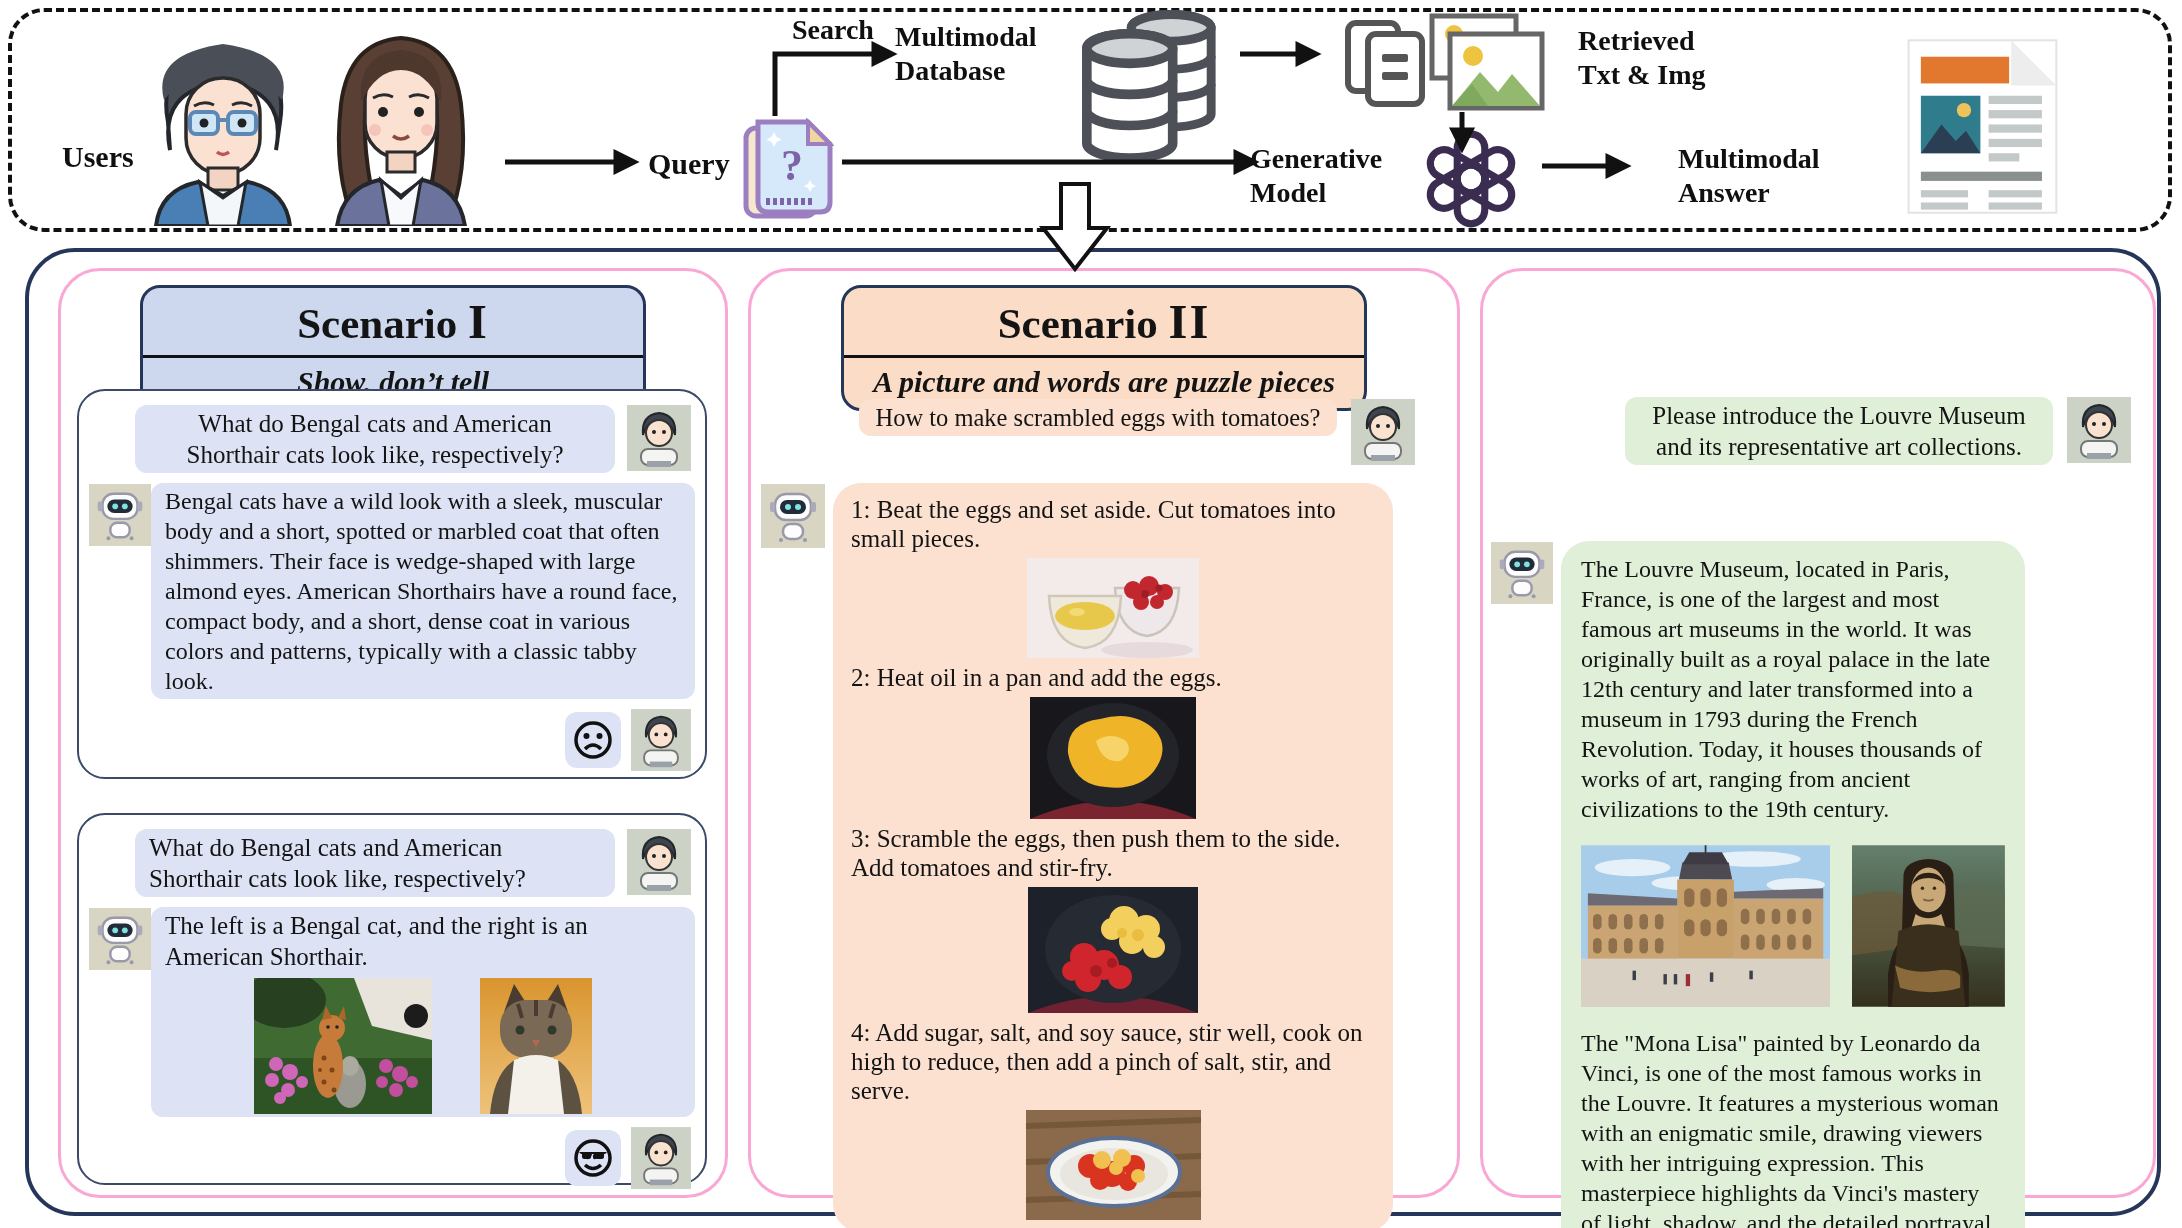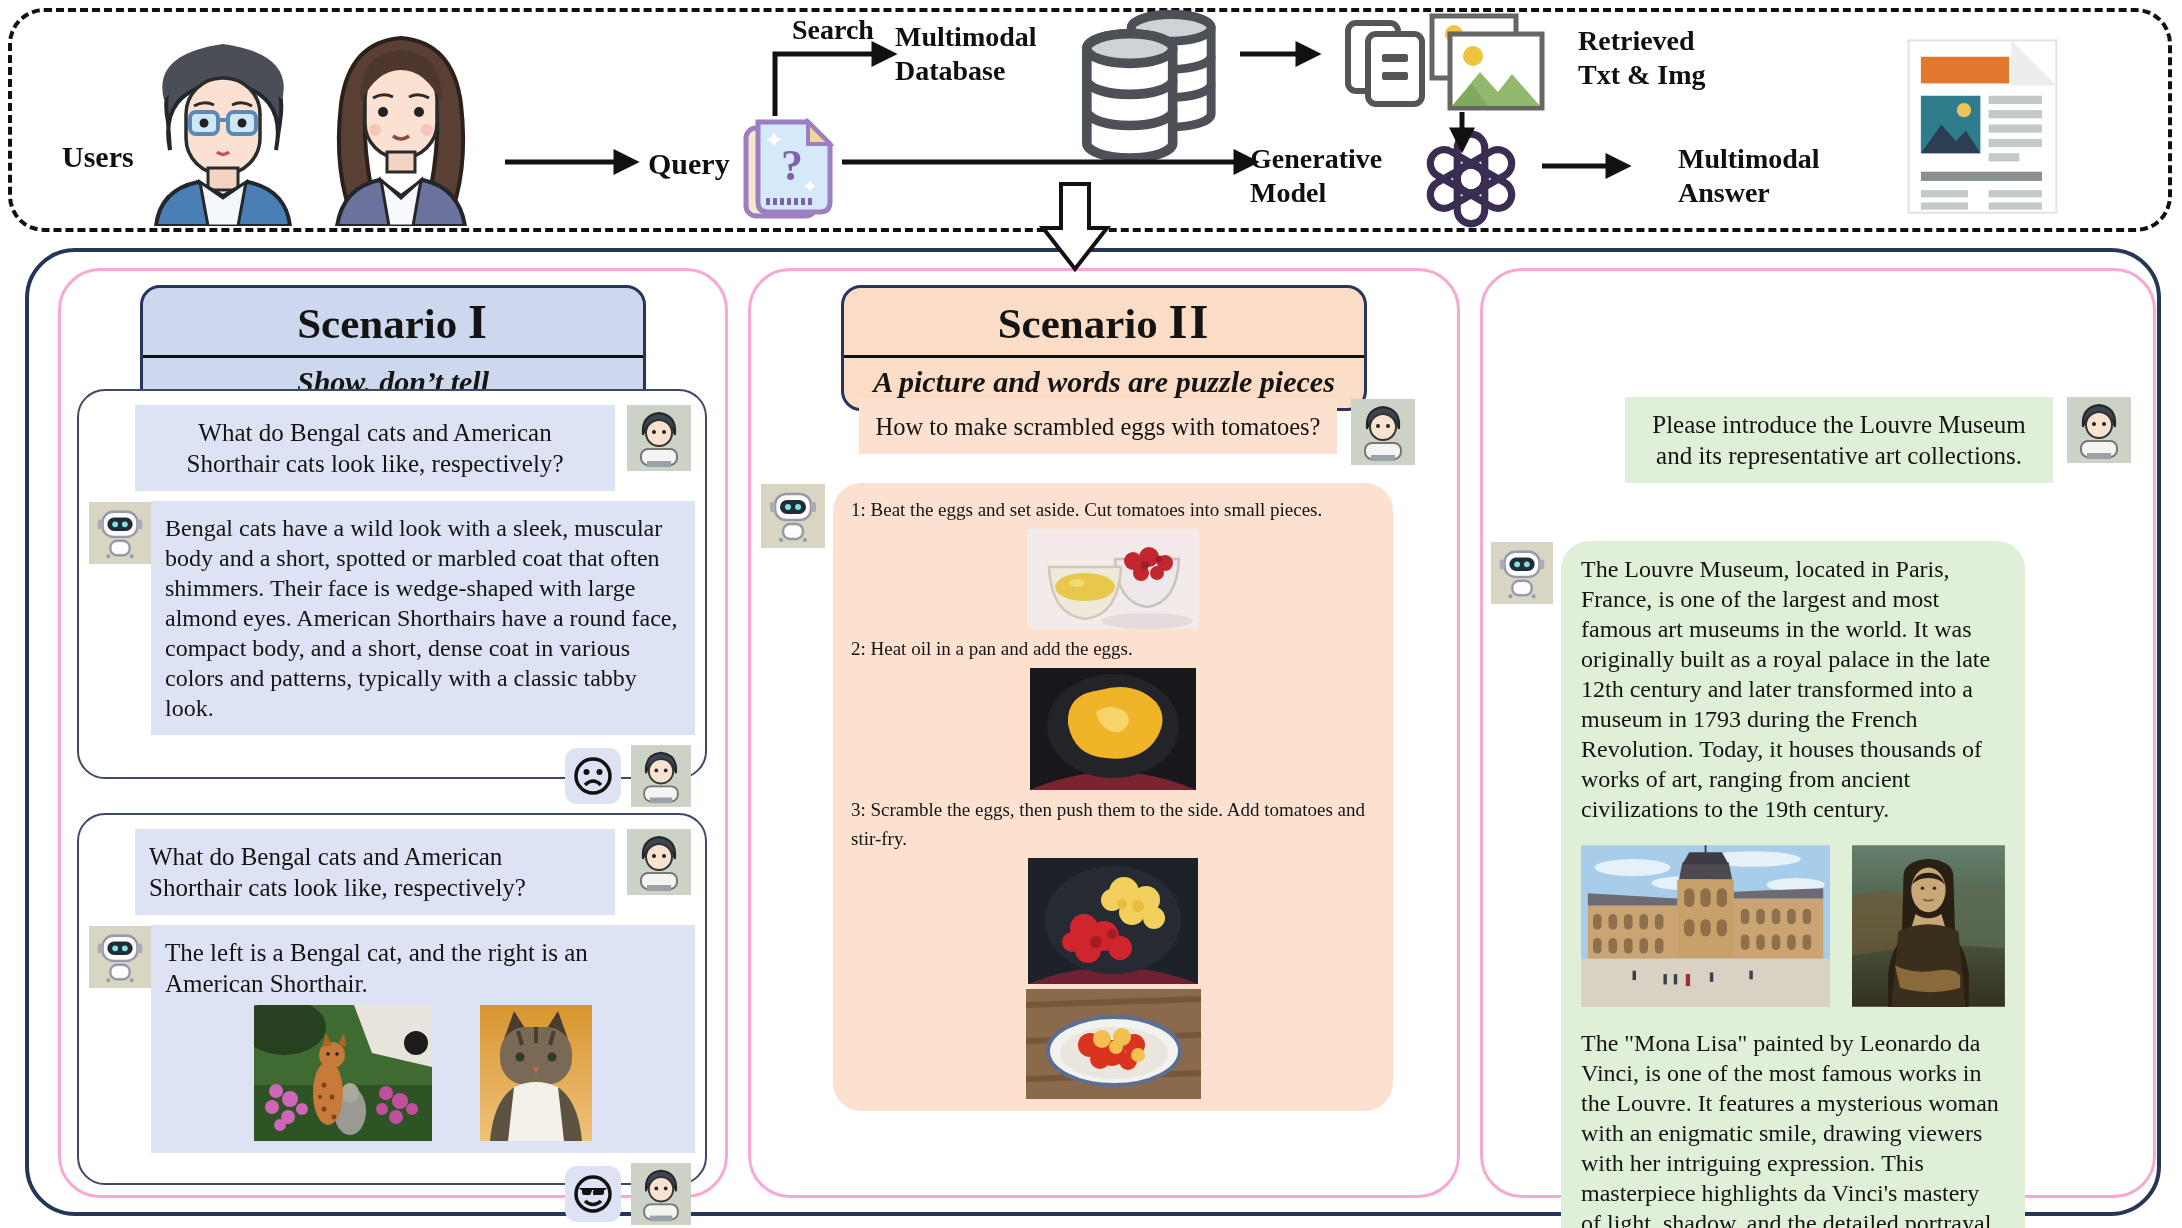--- a/index.html
+++ b/index.html
@@ -19,42 +19,42 @@
   .panel{position:absolute;top:268px;height:924px;border:3px solid #f9a8d4;border-radius:42px;background:#fff;}
   #panel-1{left:58px;width:664px;}
   #panel-2{left:748px;width:706px;}
   #panel-3{left:1480px;width:670px;}
   .hdr{position:absolute;top:14px;left:50%;transform:translateX(-50%);
        border:3px solid #26365a;border-radius:20px;text-align:center;overflow:hidden;}
   .hdr-title{font-size:43px;font-weight:bold;padding:6px 0 5px;border-bottom:3px solid #111;}
   .hdr-title .numeral{font-size:1.13em;letter-spacing:2px;}
   .hdr-sub{font-size:30px;font-weight:bold;font-style:italic;padding:7px 0 9px;}
   
-  .bubble{border-radius:0;padding:12px 14px;font-size:25px;line-height:31px;}
+  .bubble{border-radius:12px;padding:3px 14px;font-size:25px;line-height:31px;}
   .q-bubble{text-align:center;}
   .s1 .bubble{background:#dde3f4;}
   .s2 .bubble{background:#fce1d1;}
   .s3 .bubble{background:#e0efd7;}
   .avatar{flex:0 0 auto;}
   .row{display:flex;align-items:flex-start;}
   
   .card{position:absolute;left:16px;width:630px;border:2.5px solid #3c4a68;border-radius:28px;
         background:#fff;padding:12px 10px;box-sizing:border-box;}
   #card-1{top:118px;height:390px;}
   #card-2{top:542px;height:372px;}
   .card .qrow{justify-content:flex-end;gap:12px;margin:2px 4px 10px 0;}
   .card .arow{}
   .card .rrow{justify-content:flex-end;align-items:center;gap:10px;margin-top:10px;margin-right:4px;}
   .cat-imgs{display:flex;gap:48px;justify-content:center;align-items:flex-end;margin-top:6px;}
   
   .s2-qrow{position:absolute;left:108px;top:128px;gap:14px;}
   .s2-arow{position:absolute;left:10px;top:212px;gap:8px;}
   .s2-bubble{width:560px;box-sizing:border-box;display:flex;flex-direction:column;gap:5px;
              border-radius:28px !important;padding:12px 18px;}
-  .s2-bubble .step{font-size:19px;line-height:29px;}
+  .s2-bubble .step{font-size:25px;line-height:29px;}
   .s2-bubble .img-wrap{align-self:center;line-height:0;}
   
   .s3-qrow{position:absolute;left:142px;top:126px;gap:14px;}
   .s3-arow{position:absolute;left:8px;top:270px;gap:8px;}
   .s3-bubble{width:464px;box-sizing:border-box;border-radius:28px !important;padding:13px 20px;
              display:flex;flex-direction:column;gap:8px;}
   .s3-bubble .para{font-size:24px;line-height:30px;}
   .art-imgs{display:flex;gap:22px;align-items:flex-start;line-height:0;}
 </style>
 </head>
@@ -484,20 +484,21 @@
                 <circle cx="60" cy="92" r="13"></circle>
                 <circle cx="92" cy="90" r="12"></circle>
                 <circle cx="44" cy="84" r="10"></circle>
               </g>
             <g fill="#a71b22">
                 <circle cx="68" cy="84" r="6"></circle>
                 <circle cx="84" cy="76" r="5"></circle>
               </g>
           </svg>
         </div>
+        <div class="step">4: Add sugar, salt, and soy sauce, stir well, cook on high to reduce, then add a pinch of salt, stir, and serve.</div>
         <div class="img-wrap">
           <svg width="175" height="110" viewBox="0 0 175 110">
             <rect width="175" height="110" fill="#8a6a4a"></rect>
             <g stroke="#75573a" stroke-width="6">
                 <line x1="0" y1="16" x2="175" y2="10"></line>
                 <line x1="0" y1="52" x2="175" y2="46"></line>
                 <line x1="0" y1="90" x2="175" y2="84"></line>
               </g>
             <ellipse cx="88" cy="62" rx="66" ry="34" fill="#f2f2ee" stroke="#5b6f94" stroke-width="4"></ellipse>
             <ellipse cx="88" cy="64" rx="54" ry="26" fill="#e8e6de"></ellipse>

